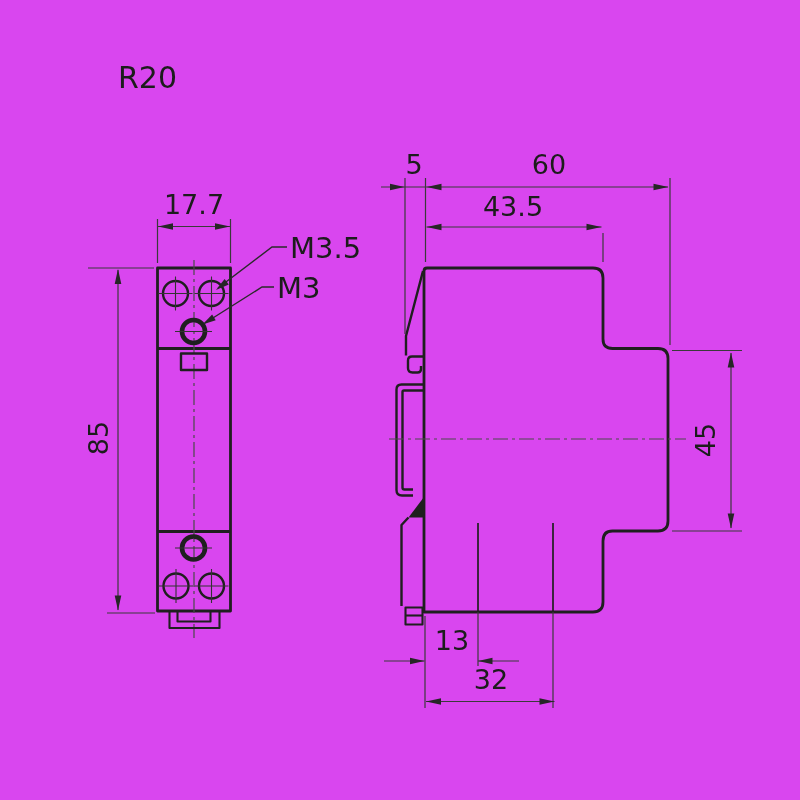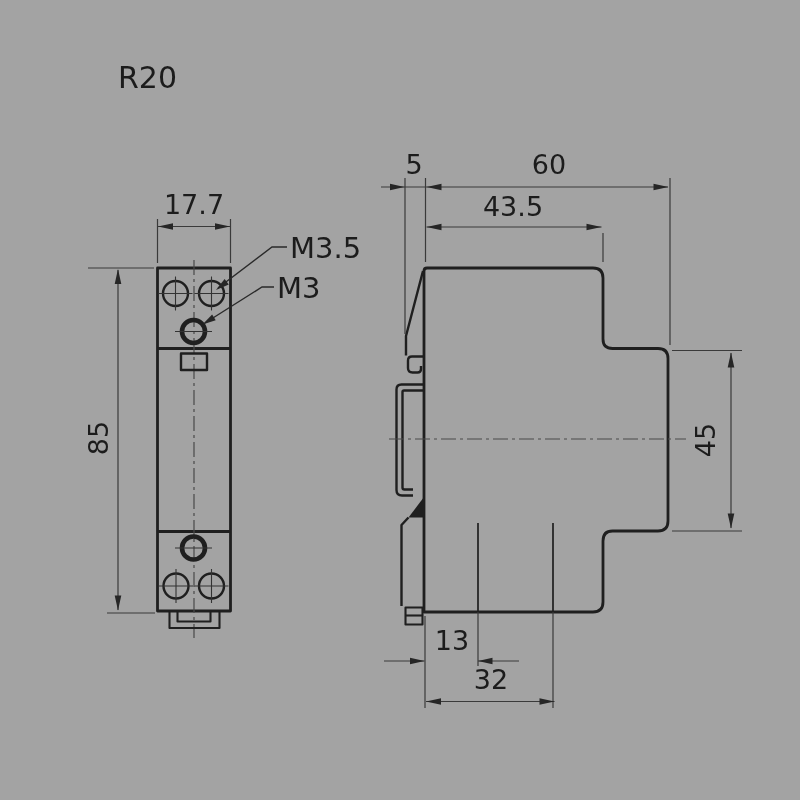--- a/index.html
+++ b/index.html
@@ -1,16 +1,16 @@
 <!DOCTYPE html>
 <html><head>
 <meta charset="utf-8">
 <style>
   html,body{margin:0;padding:0;background:#ffffff;}
-  .stage{position:relative;width:800px;height:800px;background:#a3a3a3;overflow:hidden;
+  .stage{position:relative;width:800px;height:800px;background:#d946ef;overflow:hidden;
          font-family:"DejaVu Sans","Liberation Sans",sans-serif;}
   svg{display:block}
   svg text{fill:#1c1c1c;font-family:"DejaVu Sans","Liberation Sans",sans-serif;font-size:27px;}
   .t-big{font-size:30px;}
   .t-label{font-size:29px;}
   .outline{stroke:#1f1f1f;stroke-width:2.8;fill:none;stroke-linejoin:round;}
   .outline-med{stroke:#1f1f1f;stroke-width:2.4;fill:none;stroke-linejoin:round;}
   .outline-thin{stroke:#1f1f1f;stroke-width:2.1;fill:none;stroke-linejoin:round;}
   .ring{stroke:#1f1f1f;stroke-width:4.6;fill:none;}
   .circ{stroke:#1f1f1f;stroke-width:2.4;fill:none;}

